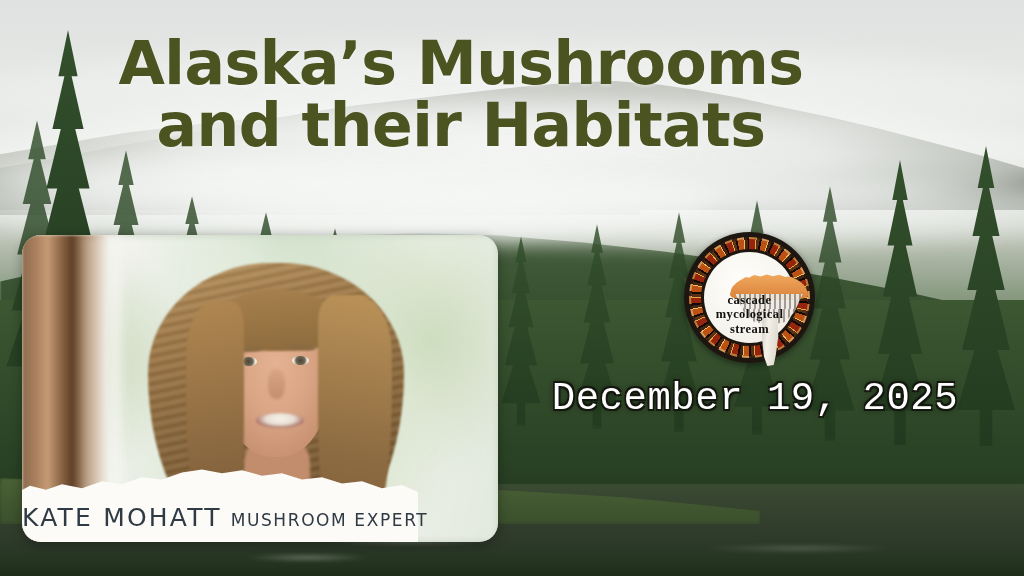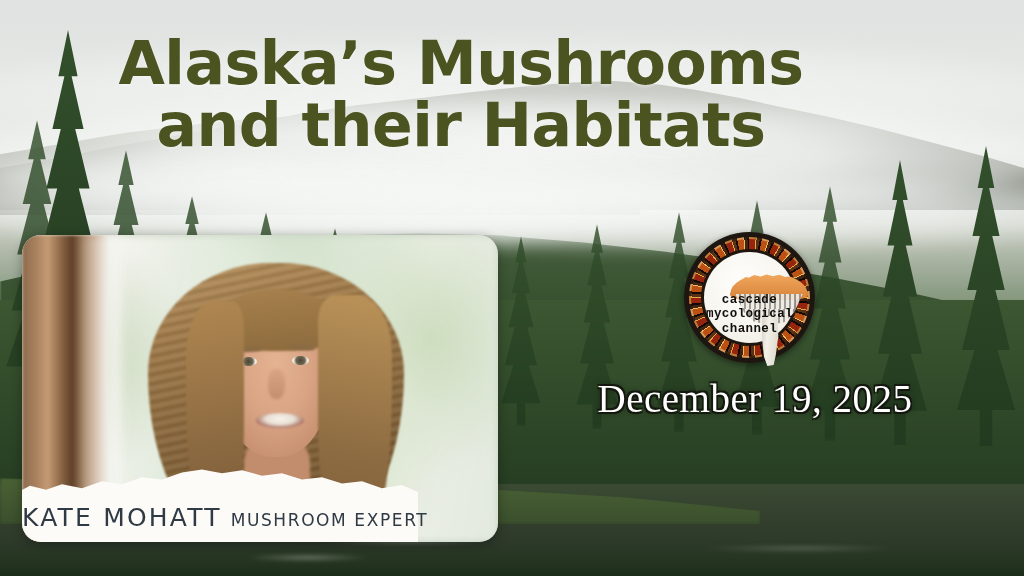--- a/index.html
+++ b/index.html
@@ -167,35 +167,35 @@
   .mush-gills { position:absolute; left:30px; top:42px; width:70px; height:30px;
                 background:
                   repeating-linear-gradient(92deg, #9a968f 0 2px, #eeebe4 2px 5px);
                 clip-path:polygon(2% 0%,98% 0%,86% 62%,72% 94%,58% 100%,42% 100%,28% 92%,14% 60%);
                 opacity:.92; }
   .mush-stem { position:absolute; left:55px; top:64px; width:21px; height:50px;
                background:linear-gradient(95deg,#c9c4b8,#f3f0e8 40%,#d6d1c5);
                clip-path:polygon(16% 0%,86% 0%,92% 40%,80% 78%,70% 98%,40% 100%,24% 82%,14% 44%);
                border-radius:6px; }
   .logo-txt { position:absolute; left:0; right:0; top:41px; text-align:center;
-              font-family:Liberation Mono, monospace;
+              font-family:Liberation Serif, serif;
               color:#11100e; line-height:1.14; letter-spacing:.4px; }
   .lt1 { font-size:12.5px; font-weight:bold; }
   .lt2 { font-size:12.5px; font-weight:bold; }
   .lt3 { font-size:12.5px; font-weight:bold; }
 
   
   .event { position:absolute; left:505px; top:376px; width:500px; text-align:center;
            font-family:"Liberation Serif","DejaVu Serif",serif;
            font-size:39px; line-height:1.19; color:#ffffff; letter-spacing:.5px;
            text-shadow:
               -1.6px -1.6px 0 #14180f, 1.6px -1.6px 0 #14180f,
               -1.6px  1.6px 0 #14180f, 1.6px  1.6px 0 #14180f,
                0 0 6px rgba(10,14,8,.85); }
-  .event div { white-space:nowrap; }
+  .event div { white-space:nowrap;font-family:Liberation Mono, monospace; }
 </style>
 </head>
 <body>
 
 <div id="stage">
 
   <div class="bg">
     <div class="ridge"></div>
     <div class="ridge2"></div>
 
@@ -267,21 +267,21 @@
     <div class="logo-knot"></div>
     <div class="logo-knot2"></div>
     <div class="logo-inner-dark"></div>
     <div class="logo-face">
       <div class="mush-cap"></div>
       <div class="mush-gills"></div>
       <div class="mush-stem"></div>
       <div class="logo-txt">
         <div class="lt1">cascade</div>
         <div class="lt2">mycological</div>
-        <div class="lt3">channel</div>
+        <div class="lt3">stream</div>
       </div>
     </div>
   </div>
 
   <div class="event">
     <div>December 19, 2025</div>
   </div>
 
 </div>
 

